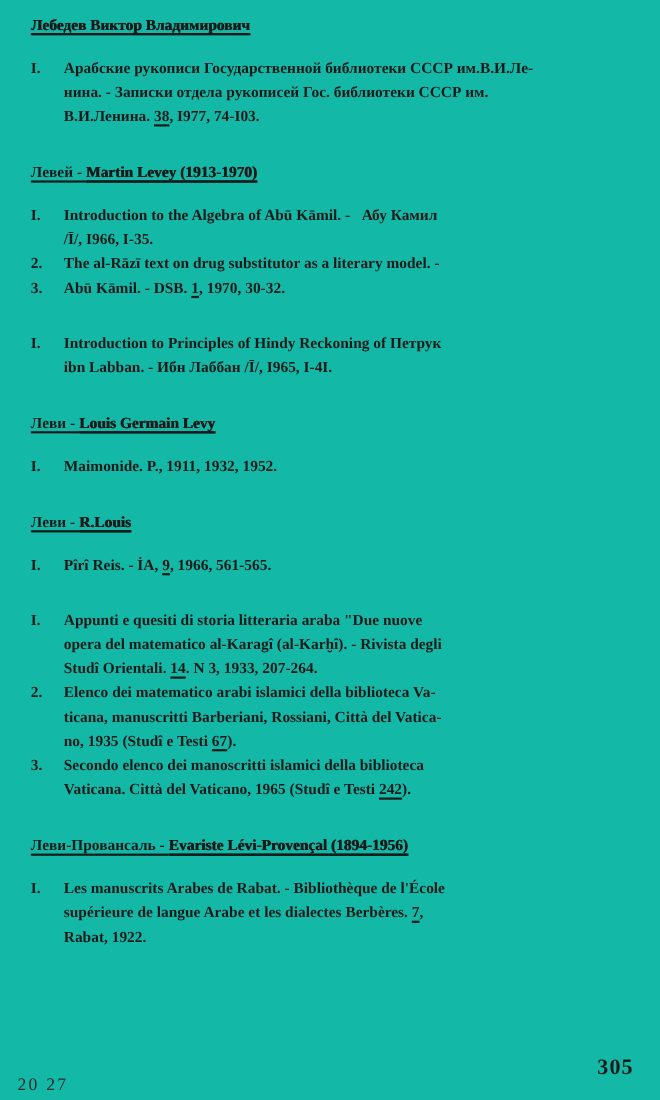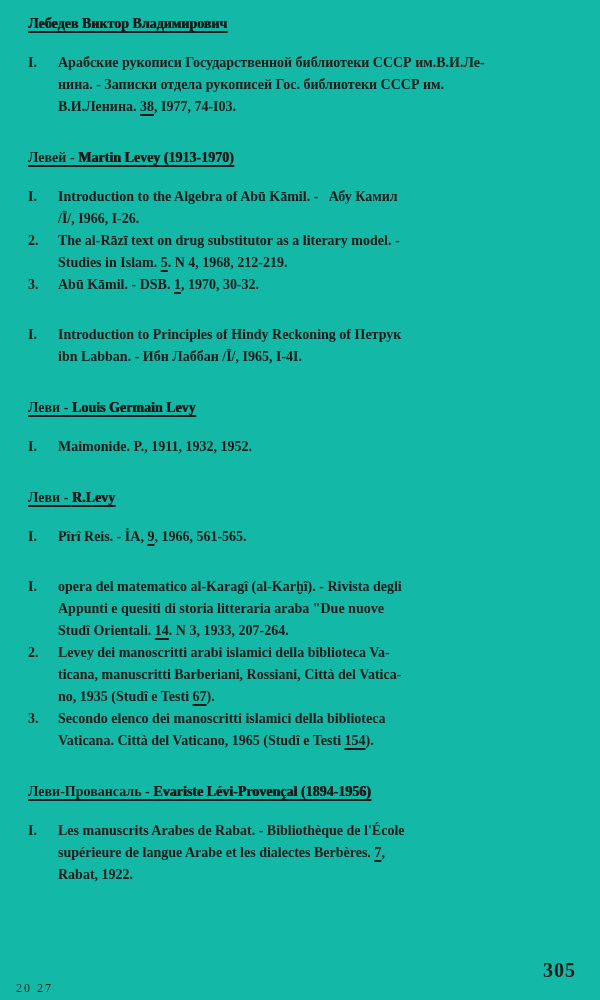--- a/index.html
+++ b/index.html
@@ -17,21 +17,21 @@
   .itext{flex:1;}
   .line{white-space:pre;line-height:22px;}
   .u{text-decoration:underline;text-underline-offset:3px;text-decoration-thickness:1.5px;}
   .b{text-shadow:0.6px 0 0 currentColor;}
   .pageno{
     position:absolute;right:24px;bottom:18px;
     font-size:20px;letter-spacing:1px;
   }
   .footmark{
     position:absolute;left:16px;bottom:4px;
-    font-size:12px;font-weight:400;letter-spacing:2px;color:#2a2a2a;
+    font-size:16px;font-weight:400;letter-spacing:2px;color:#2a2a2a;
   }
 </style>
 </head>
 <body>
 
 <div class="page">
   <div id="doc">
       <div class="section">
         <div class="heading"><span class="u b">Лебедев Виктор Владимирович</span></div>
         <div class="item">
@@ -42,28 +42,27 @@
             <div class="line"><span>В.И.Ленина. </span><span class="u">38</span><span>, I977, 74-I03.</span></div>
           </div>
         </div>
       </div>
       <div class="section">
         <div class="heading"><span class="u">Левей - </span><span class="u b">Martin Levey (1913-1970)</span></div>
         <div class="item">
           <span class="num">I.</span>
           <div class="itext">
             <div class="line"><span>Introduction to the Algebra of Abū Kāmil. -   Абу Камил</span></div>
-            <div class="line"><span>/Ī/, I966, I-26.</span></div>
+            <div class="line"><span>/Ī/, I966, I-35.</span></div>
           </div>
         </div>
         <div class="item">
           <span class="num">2.</span>
           <div class="itext">
             <div class="line"><span>The al-Rāzī text on drug substitutor as a literary model. -</span></div>
-            <div class="line"><span>Studies in Islam. </span><span class="u">5</span><span>. N 4, 1968, 212-219.</span></div>
           </div>
         </div>
         <div class="item">
           <span class="num">3.</span>
           <div class="itext">
             <div class="line"><span>Abū Kāmil. - DSB. </span><span class="u">1</span><span>, 1970, 30-32.</span></div>
           </div>
         </div>
       </div>
       <div class="section">
@@ -78,50 +77,50 @@
       <div class="section">
         <div class="heading"><span class="u">Леви - </span><span class="u b">Louis Germain Levy</span></div>
         <div class="item">
           <span class="num">I.</span>
           <div class="itext">
             <div class="line"><span>Maimonide. P., 1911, 1932, 1952.</span></div>
           </div>
         </div>
       </div>
       <div class="section">
-        <div class="heading"><span class="u">Леви - </span><span class="u b">R.Levy</span></div>
+        <div class="heading"><span class="u">Леви - </span><span class="u b">R.Louis</span></div>
         <div class="item">
           <span class="num">I.</span>
           <div class="itext">
             <div class="line"><span>Pîrî Reis. - İA, </span><span class="u">9</span><span>, 1966, 561-565.</span></div>
           </div>
         </div>
       </div>
       <div class="section">
         <div class="item">
           <span class="num">I.</span>
           <div class="itext">
+            <div class="line"><span>Appunti e quesiti di storia litteraria araba "Due nuove</span></div>
             <div class="line"><span>opera del matematico al-Karagî (al-Karḫî). - Rivista degli</span></div>
-            <div class="line"><span>Appunti e quesiti di storia litteraria araba "Due nuove</span></div>
             <div class="line"><span>Studî Orientali. </span><span class="u">14</span><span>. N 3, 1933, 207-264.</span></div>
           </div>
         </div>
         <div class="item">
           <span class="num">2.</span>
           <div class="itext">
-            <div class="line"><span>Levey dei manoscritti arabi islamici della biblioteca Va-</span></div>
+            <div class="line"><span>Elenco dei matematico arabi islamici della biblioteca Va-</span></div>
             <div class="line"><span>ticana, manuscritti Barberiani, Rossiani, Città del Vatica-</span></div>
             <div class="line"><span>no, 1935 (Studî e Testi </span><span class="u">67</span><span>).</span></div>
           </div>
         </div>
         <div class="item">
           <span class="num">3.</span>
           <div class="itext">
             <div class="line"><span>Secondo elenco dei manoscritti islamici della biblioteca</span></div>
-            <div class="line"><span>Vaticana. Città del Vaticano, 1965 (Studî e Testi </span><span class="u">154</span><span>).</span></div>
+            <div class="line"><span>Vaticana. Città del Vaticano, 1965 (Studî e Testi </span><span class="u">242</span><span>).</span></div>
           </div>
         </div>
       </div>
       <div class="section">
         <div class="heading"><span class="u">Леви-Провансаль - </span><span class="u b">Evariste Lévi-Provençal (1894-1956)</span></div>
         <div class="item">
           <span class="num">I.</span>
           <div class="itext">
             <div class="line"><span>Les manuscrits Arabes de Rabat. - Bibliothèque de l'École</span></div>
             <div class="line"><span>supérieure de langue Arabe et les dialectes Berbères. </span><span class="u">7</span><span>,</span></div>

